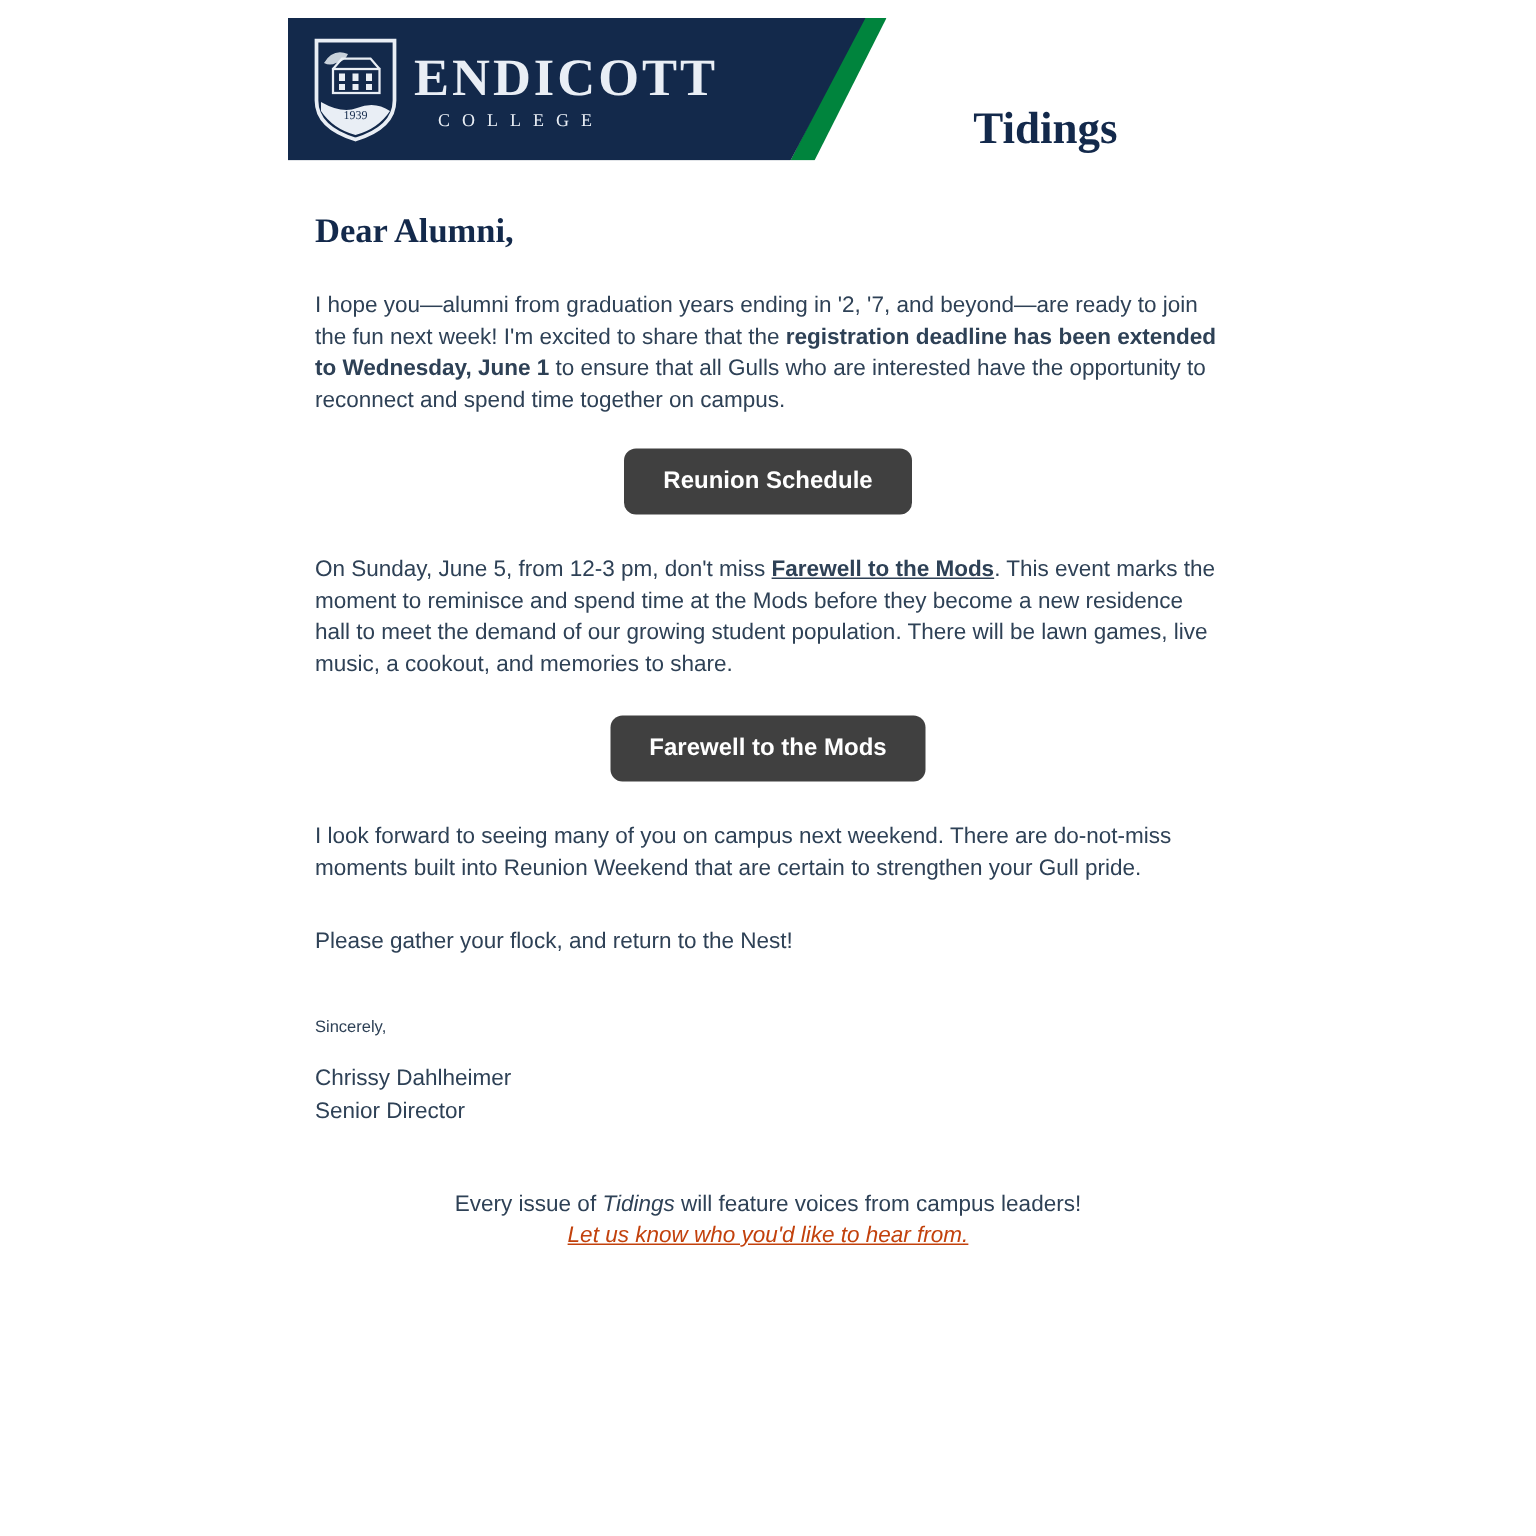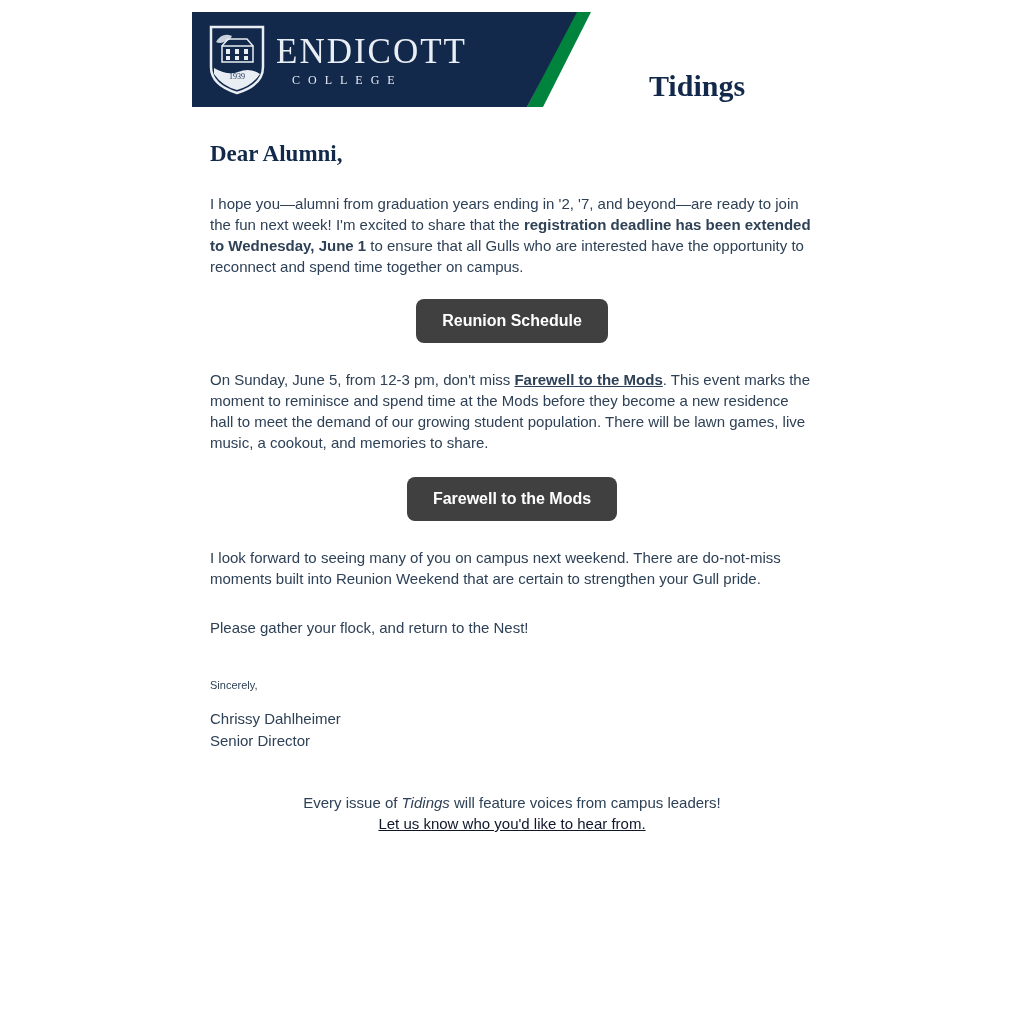--- a/index.html
+++ b/index.html
@@ -40,21 +40,21 @@
     margin-right: 10px;
   }
   .logo-text {
     color: #e9eef5;
     font-family: "Liberation Serif", serif;
     line-height: 1;
   }
   .logo-name {
     font-size: 35px;
     letter-spacing: 2px;
-    font-weight: normal;
+    font-weight: bold;
   }
   .logo-college {
     font-size: 12px;
     letter-spacing: 8px;
     margin-top: 5px;
     padding-left: 16px;
   }
   .masthead-title {
     position: absolute;
     left: 370px; right: 0; bottom: 4px;
@@ -105,22 +105,23 @@
   .footer-note {
     margin-top: 40px;
     text-align: center;
     font-size: 15px;
     line-height: 21px;
   }
   .footer-note .it { font-style: italic; }
   .footer-link {
     display: inline-block;
     text-decoration: underline;
-    color: #0f172a;
+    color: #c2410c;
     cursor: pointer;
+    font-style: italic;
   }
 </style>
 </head>
 <body>
 
 <div class="email">
 
   <div class="banner">
     <div class="banner-green"></div>
     <div class="banner-navy">

